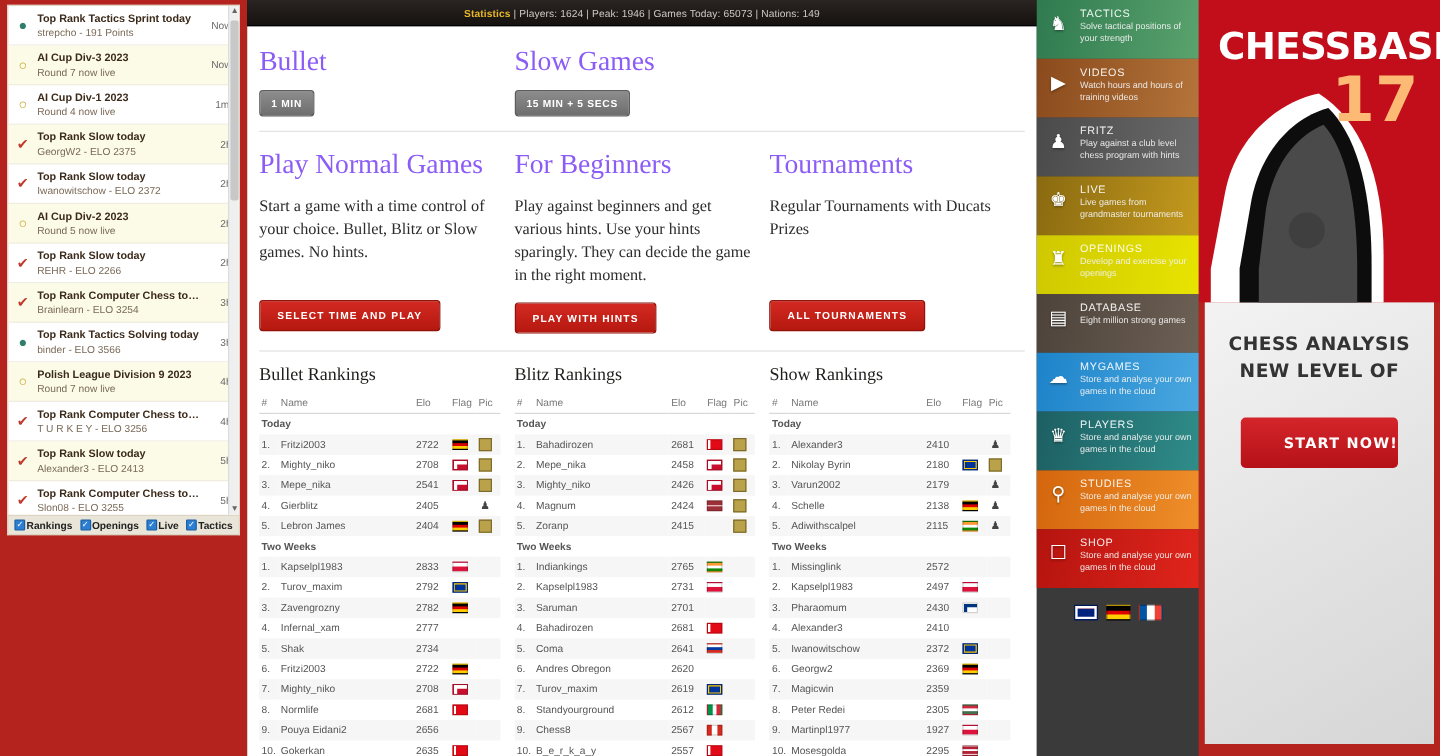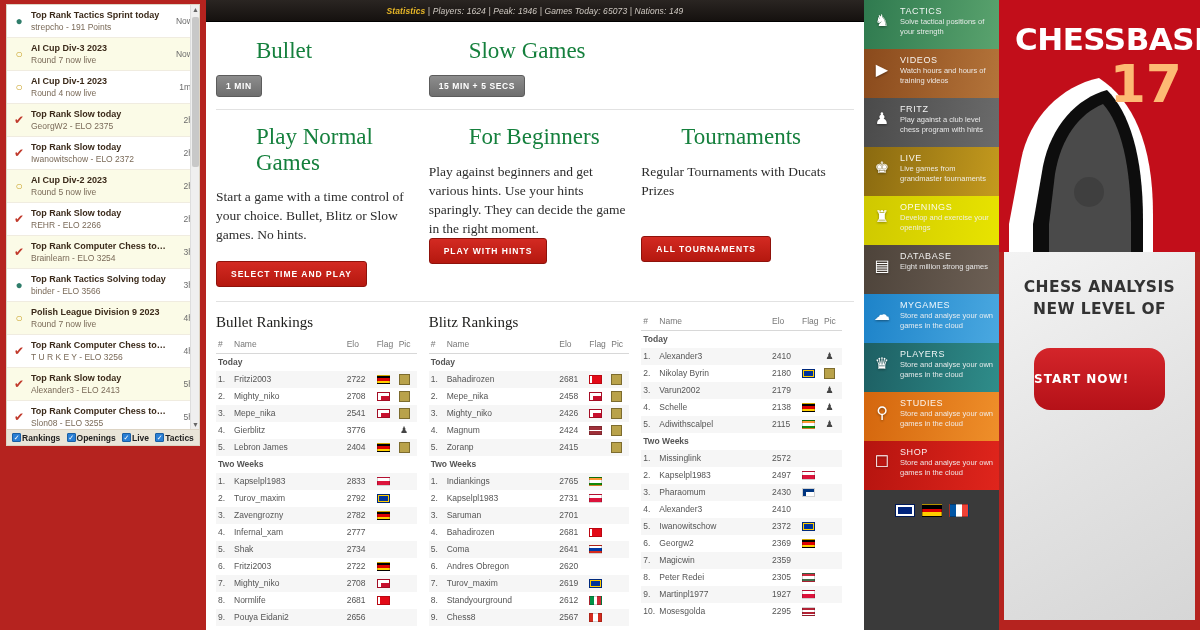--- a/index.html
+++ b/index.html
@@ -84,47 +84,47 @@
   .filter-label { font-size: 8.5px; color: #222; font-weight: bold; }
 
   
   .center-wrap { width: 658px; height: 630px; position: relative; background: #100d0b; }
   .stats-bar {
     height: 22px; width: 100%;
     background: linear-gradient(#2a2522, #15110f);
     display: flex; align-items: center; justify-content: center;
     border-bottom: 1px solid #000;
   }
-  .stats-text { font-size: 8.5px; color: #cfc9c2; letter-spacing: .1px; font-style: italic; }
+  .stats-text { font-size: 8.5px; color: #cfc9c2; letter-spacing: .1px; }
   .stats-text .lbl { color: #e8b727; font-weight: bold; }
   .content {
     background: #ffffff; height: 608px; width: 100%;
     padding: 16px 10px 0 10px; overflow: hidden;
   }
   .cols { display: flex; }
   .col { width: 33.333%; padding-right: 12px; }
 
   h2.big {
     font-family: "Liberation Serif", serif;
-    font-size: 23px; font-weight: normal; color: #15803d;
-    line-height: 1.1; margin-bottom: 12px; margin-left: 40px;
+    font-size: 23px; font-weight: normal; color: #8b5cf6;
+    line-height: 1.1; margin-bottom: 12px;
   }
   .time-btns { display: flex; gap: 6px; }
   .tbtn {
     background: linear-gradient(#8d8d8d, #6e6e6e);
     color: #fff; font-size: 8.5px; font-weight: bold; letter-spacing: .6px;
     padding: 5px 9px; border-radius: 3px; border: 1px solid #5c5c5c;
     white-space: nowrap;
   }
   .rule { border-top: 1px solid #e2e2e2; margin: 12px 0 14px 0; }
 
   .desc {
     font-family: "Liberation Serif", serif;
     font-size: 13.5px; color: #2c2c2c; line-height: 1.42;
-    min-height: 74px;
+    margin-bottom: 14px; min-height: 74px;
   }
   .red-btn {
     display: inline-block;
     background: linear-gradient(#d32a22, #b5180f);
     color: #fff; font-size: 8.5px; font-weight: bold; letter-spacing: 1px;
     padding: 7px 14px; border-radius: 3px; border: 1px solid #8f120b;
     text-align: left;
   }
   .rule2 { border-top: 1px solid #e2e2e2; margin: 14px 0 12px 0; }
 
@@ -195,21 +195,21 @@
     background: linear-gradient(150deg,#f3f3f3 0%, #e2e2e2 55%, #d6d6d6 100%);
   }
   .ad-head {
     text-align: center; padding-top: 24px;
     font-family: "DejaVu Sans", sans-serif;
     font-size: 15.5px; font-weight: bold; color: #333; line-height: 22px; letter-spacing: .4px;
   }
   .ad-cta {
     position: absolute; left: 30px; right: 30px; top: 96px;
     background: linear-gradient(#d4252a,#b51118);
-    border-radius: 16px; text-align: left; padding: 24px 0;
+    border-radius: 4px; text-align: right; padding: 14px 0;
     color: #fff; font-family: "DejaVu Sans", sans-serif;
     font-size: 12px; font-weight: bold; letter-spacing: 1px;
   }
 </style>
 </head>
 <body>
 
 <div class="page">
 
   <div class="left-rail">
@@ -419,21 +419,21 @@
                 <tr class="zebra">
                   <td class="c-rank">3.</td>
                   <td class="c-name">Mepe_nika</td>
                   <td class="c-elo">2541</td>
                   <td class="c-flag"><span class="flag" style="background: rgb(200, 16, 46); box-shadow: rgb(255, 255, 255) 5px 0px 0px -2px inset, rgb(255, 255, 255) 0px 5px 0px -2px inset;"></span></td>
                   <td class="c-pic"><span class="pic" style="background: rgb(185, 162, 74); border: 1px solid rgb(125, 108, 46);"></span></td>
                 </tr>
                 <tr>
                   <td class="c-rank">4.</td>
                   <td class="c-name">Gierblitz</td>
-                  <td class="c-elo">3776</td>
+                  <td class="c-elo">2405</td>
                   <td class="c-flag"><span class="flag" style="visibility: hidden;"></span></td>
                   <td class="c-pic"><span class="pic">♟</span></td>
                 </tr>
                 <tr class="zebra">
                   <td class="c-rank">5.</td>
                   <td class="c-name">Lebron James</td>
                   <td class="c-elo">2404</td>
                   <td class="c-flag"><span class="flag" style="background: linear-gradient(rgb(0, 0, 0) 0px, rgb(0, 0, 0) 33%, rgb(221, 0, 0) 33%, rgb(221, 0, 0) 66%, rgb(255, 206, 0) 66%);"></span></td>
                   <td class="c-pic"><span class="pic" style="background: rgb(185, 162, 74); border: 1px solid rgb(125, 108, 46);"></span></td>
                 </tr>
@@ -634,20 +634,21 @@
                   <td class="c-rank">10.</td>
                   <td class="c-name">B_e_r_k_a_y</td>
                   <td class="c-elo">2557</td>
                   <td class="c-flag"><span class="flag" style="background: rgb(227, 10, 23); box-shadow: rgb(255, 255, 255) 4px 0px 0px -2px inset;"></span></td>
                   <td class="c-pic"></td>
                 </tr>
               </tbody>
             </table>
           </div>
           <div class="col">
+            <h3 class="rank-title">Show Rankings</h3>
             <table class="rank">
               <thead>
                 <tr>
                   <th class="c-rank">#</th>
                   <th class="c-name">Name</th>
                   <th class="c-elo">Elo</th>
                   <th class="c-flag">Flag</th>
                   <th class="c-pic">Pic</th>
                 </tr>
               </thead>

